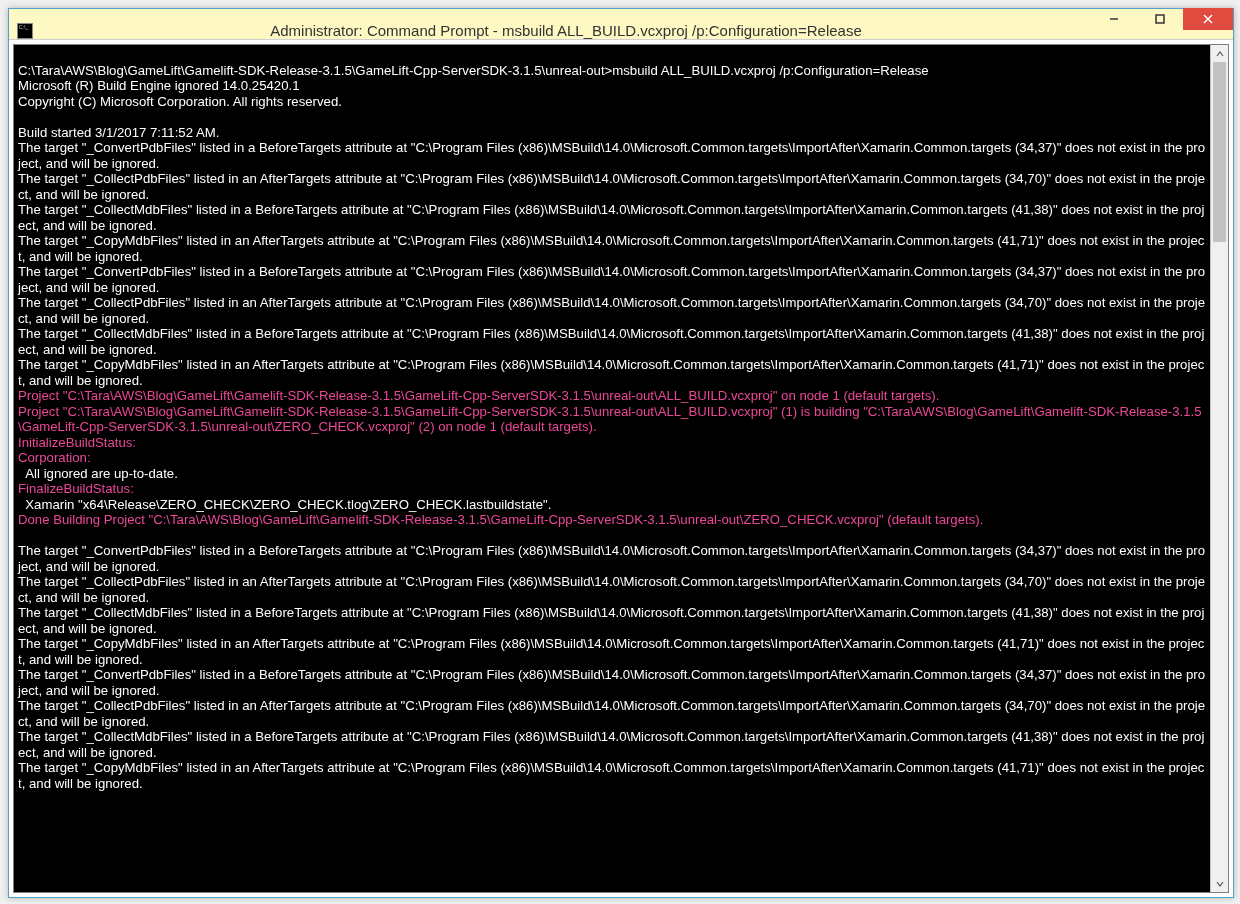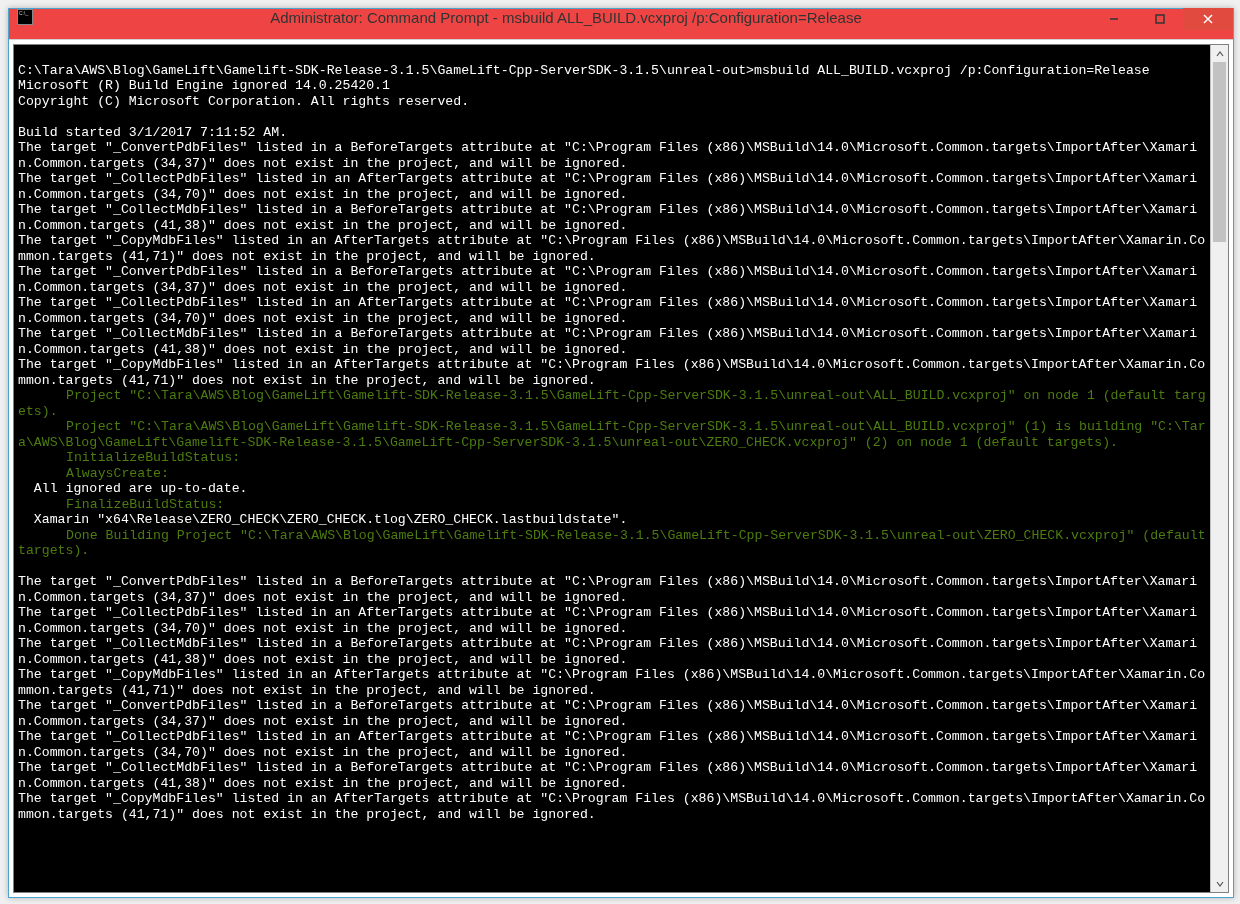--- a/index.html
+++ b/index.html
@@ -18,23 +18,23 @@
     width: 1224px;
     height: 888px;
     background: #ffffff;
     border: 1px solid #4da3cc;
     box-shadow: 0 0 6px rgba(0,0,0,0.25);
     display: flex;
     flex-direction: column;
   }
   .titlebar {
     height: 30px;
-    background: #ef4444;
+    background: #fef9c3;
     display: flex;
-    align-items: flex-start;
+    align-items: flex-end;
     border-bottom: 1px solid #d0d0d0;
     position: relative;
   }
   .titlebar .app-icon {
     width: 16px;
     height: 16px;
     margin: 0 8px;
     background: #000;
     border: 1px solid #888;
     box-sizing: border-box;
@@ -82,29 +82,29 @@
     display:flex;
     background:#000;
     border:1px solid #808080;
     margin:4px 4px 4px 4px;
     position:relative;
   }
   .console {
     flex:1;
     background:#000;
     color:#ffffff;
-    font-family: Liberation Mono, monospace;
+    font-family: Liberation Sans, sans-serif;
     font-size: 13.2px;
     line-height: 15.5px;
     white-space: pre-wrap;
     word-break: break-all;
     padding: 2px 4px;
     overflow:hidden;
   }
-  .console .cyan { color:#4d7c0f;margin-left:48px; }
+  .console .cyan { color:#ec4899; }
   .scrollbar {
     width:17px;
     background:#f0f0f0;
     display:flex;
     flex-direction:column;
     border-left:1px solid #c0c0c0;
   }
   .sb-btn {
     height:17px;
     background:#f0f0f0;
@@ -165,21 +165,21 @@
 </span><span>The target "_CollectPdbFiles" listed in an AfterTargets attribute at "C:\Program Files (x86)\MSBuild\14.0\Microsoft.Common.targets\ImportAfter\Xamarin.Common.targets (34,70)" does not exist in the project, and will be ignored.
 </span><span>The target "_CollectMdbFiles" listed in a BeforeTargets attribute at "C:\Program Files (x86)\MSBuild\14.0\Microsoft.Common.targets\ImportAfter\Xamarin.Common.targets (41,38)" does not exist in the project, and will be ignored.
 </span><span>The target "_CopyMdbFiles" listed in an AfterTargets attribute at "C:\Program Files (x86)\MSBuild\14.0\Microsoft.Common.targets\ImportAfter\Xamarin.Common.targets (41,71)" does not exist in the project, and will be ignored.
 </span><span>The target "_ConvertPdbFiles" listed in a BeforeTargets attribute at "C:\Program Files (x86)\MSBuild\14.0\Microsoft.Common.targets\ImportAfter\Xamarin.Common.targets (34,37)" does not exist in the project, and will be ignored.
 </span><span>The target "_CollectPdbFiles" listed in an AfterTargets attribute at "C:\Program Files (x86)\MSBuild\14.0\Microsoft.Common.targets\ImportAfter\Xamarin.Common.targets (34,70)" does not exist in the project, and will be ignored.
 </span><span>The target "_CollectMdbFiles" listed in a BeforeTargets attribute at "C:\Program Files (x86)\MSBuild\14.0\Microsoft.Common.targets\ImportAfter\Xamarin.Common.targets (41,38)" does not exist in the project, and will be ignored.
 </span><span>The target "_CopyMdbFiles" listed in an AfterTargets attribute at "C:\Program Files (x86)\MSBuild\14.0\Microsoft.Common.targets\ImportAfter\Xamarin.Common.targets (41,71)" does not exist in the project, and will be ignored.
 </span><span class="cyan">Project "C:\Tara\AWS\Blog\GameLift\Gamelift-SDK-Release-3.1.5\GameLift-Cpp-ServerSDK-3.1.5\unreal-out\ALL_BUILD.vcxproj" on node 1 (default targets).
 </span><span class="cyan">Project "C:\Tara\AWS\Blog\GameLift\Gamelift-SDK-Release-3.1.5\GameLift-Cpp-ServerSDK-3.1.5\unreal-out\ALL_BUILD.vcxproj" (1) is building "C:\Tara\AWS\Blog\GameLift\Gamelift-SDK-Release-3.1.5\GameLift-Cpp-ServerSDK-3.1.5\unreal-out\ZERO_CHECK.vcxproj" (2) on node 1 (default targets).
 </span><span class="cyan">InitializeBuildStatus:
-</span><span class="cyan">AlwaysCreate:
+</span><span class="cyan">Corporation:
 </span><span>  All ignored are up-to-date.
 </span><span class="cyan">FinalizeBuildStatus:
 </span><span>  Xamarin "x64\Release\ZERO_CHECK\ZERO_CHECK.tlog\ZERO_CHECK.lastbuildstate".
 </span><span class="cyan">Done Building Project "C:\Tara\AWS\Blog\GameLift\Gamelift-SDK-Release-3.1.5\GameLift-Cpp-ServerSDK-3.1.5\unreal-out\ZERO_CHECK.vcxproj" (default targets).
 </span><span>
 </span><span>The target "_ConvertPdbFiles" listed in a BeforeTargets attribute at "C:\Program Files (x86)\MSBuild\14.0\Microsoft.Common.targets\ImportAfter\Xamarin.Common.targets (34,37)" does not exist in the project, and will be ignored.
 </span><span>The target "_CollectPdbFiles" listed in an AfterTargets attribute at "C:\Program Files (x86)\MSBuild\14.0\Microsoft.Common.targets\ImportAfter\Xamarin.Common.targets (34,70)" does not exist in the project, and will be ignored.
 </span><span>The target "_CollectMdbFiles" listed in a BeforeTargets attribute at "C:\Program Files (x86)\MSBuild\14.0\Microsoft.Common.targets\ImportAfter\Xamarin.Common.targets (41,38)" does not exist in the project, and will be ignored.
 </span><span>The target "_CopyMdbFiles" listed in an AfterTargets attribute at "C:\Program Files (x86)\MSBuild\14.0\Microsoft.Common.targets\ImportAfter\Xamarin.Common.targets (41,71)" does not exist in the project, and will be ignored.
 </span><span>The target "_ConvertPdbFiles" listed in a BeforeTargets attribute at "C:\Program Files (x86)\MSBuild\14.0\Microsoft.Common.targets\ImportAfter\Xamarin.Common.targets (34,37)" does not exist in the project, and will be ignored.

